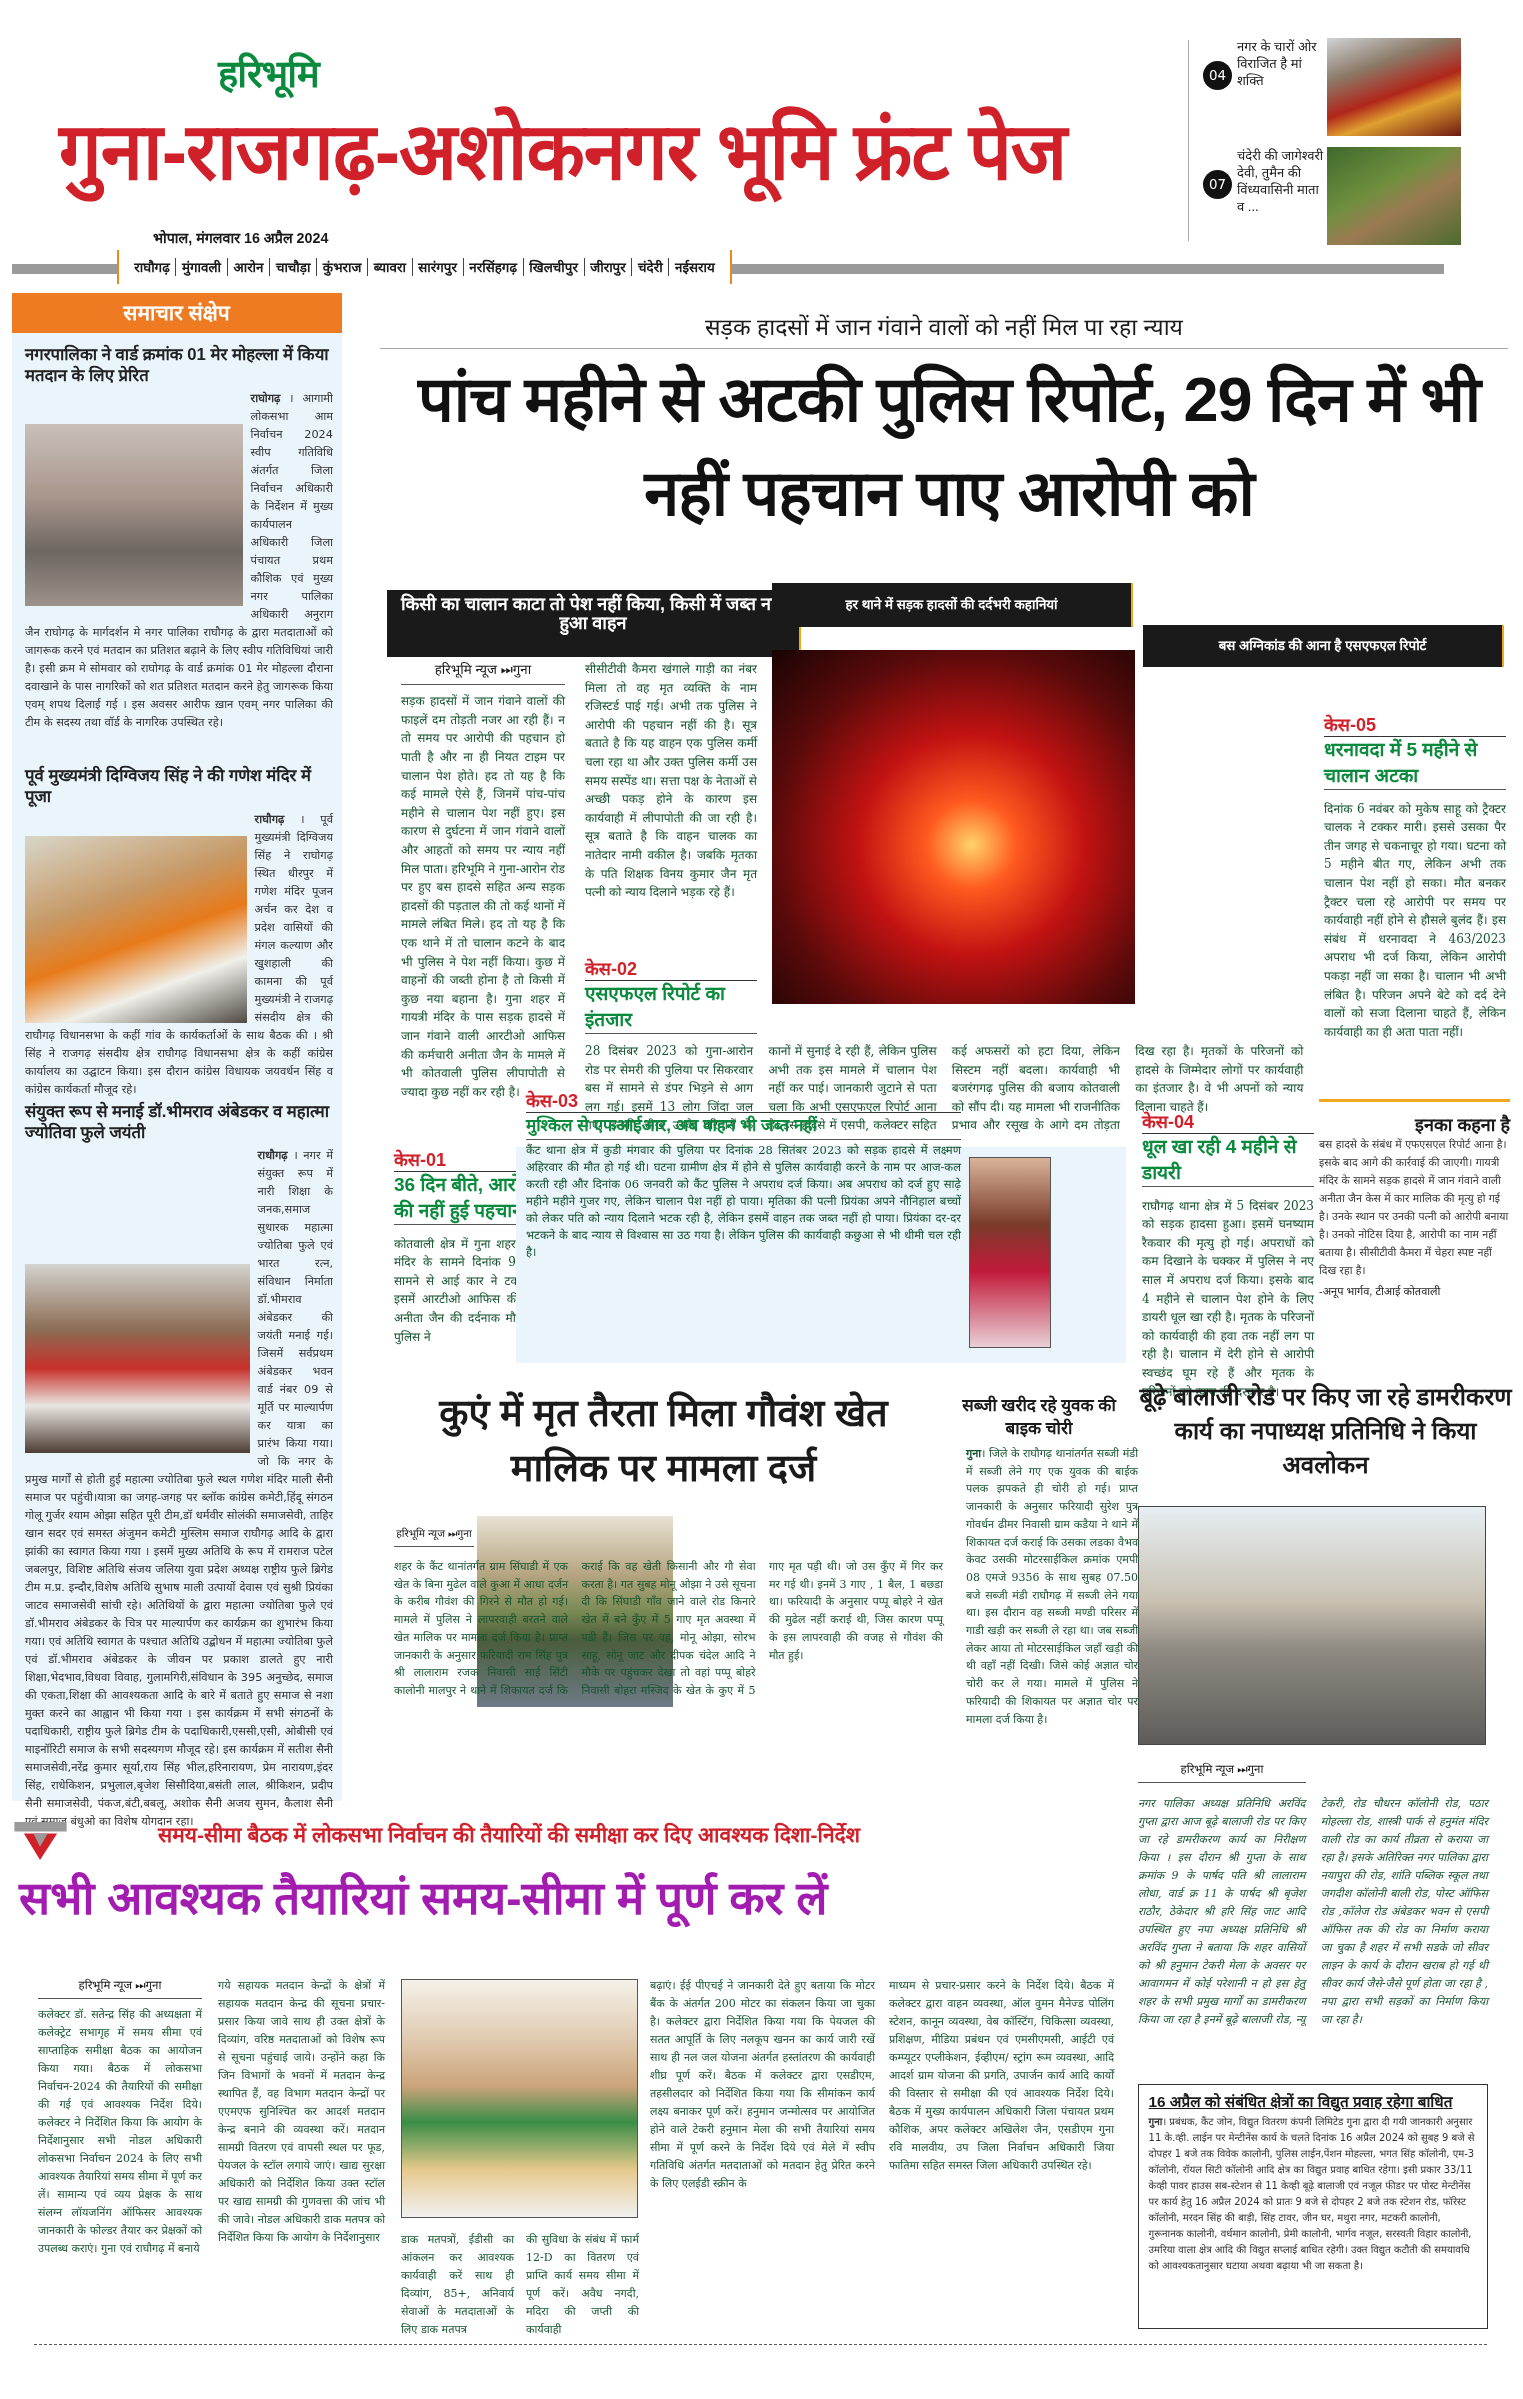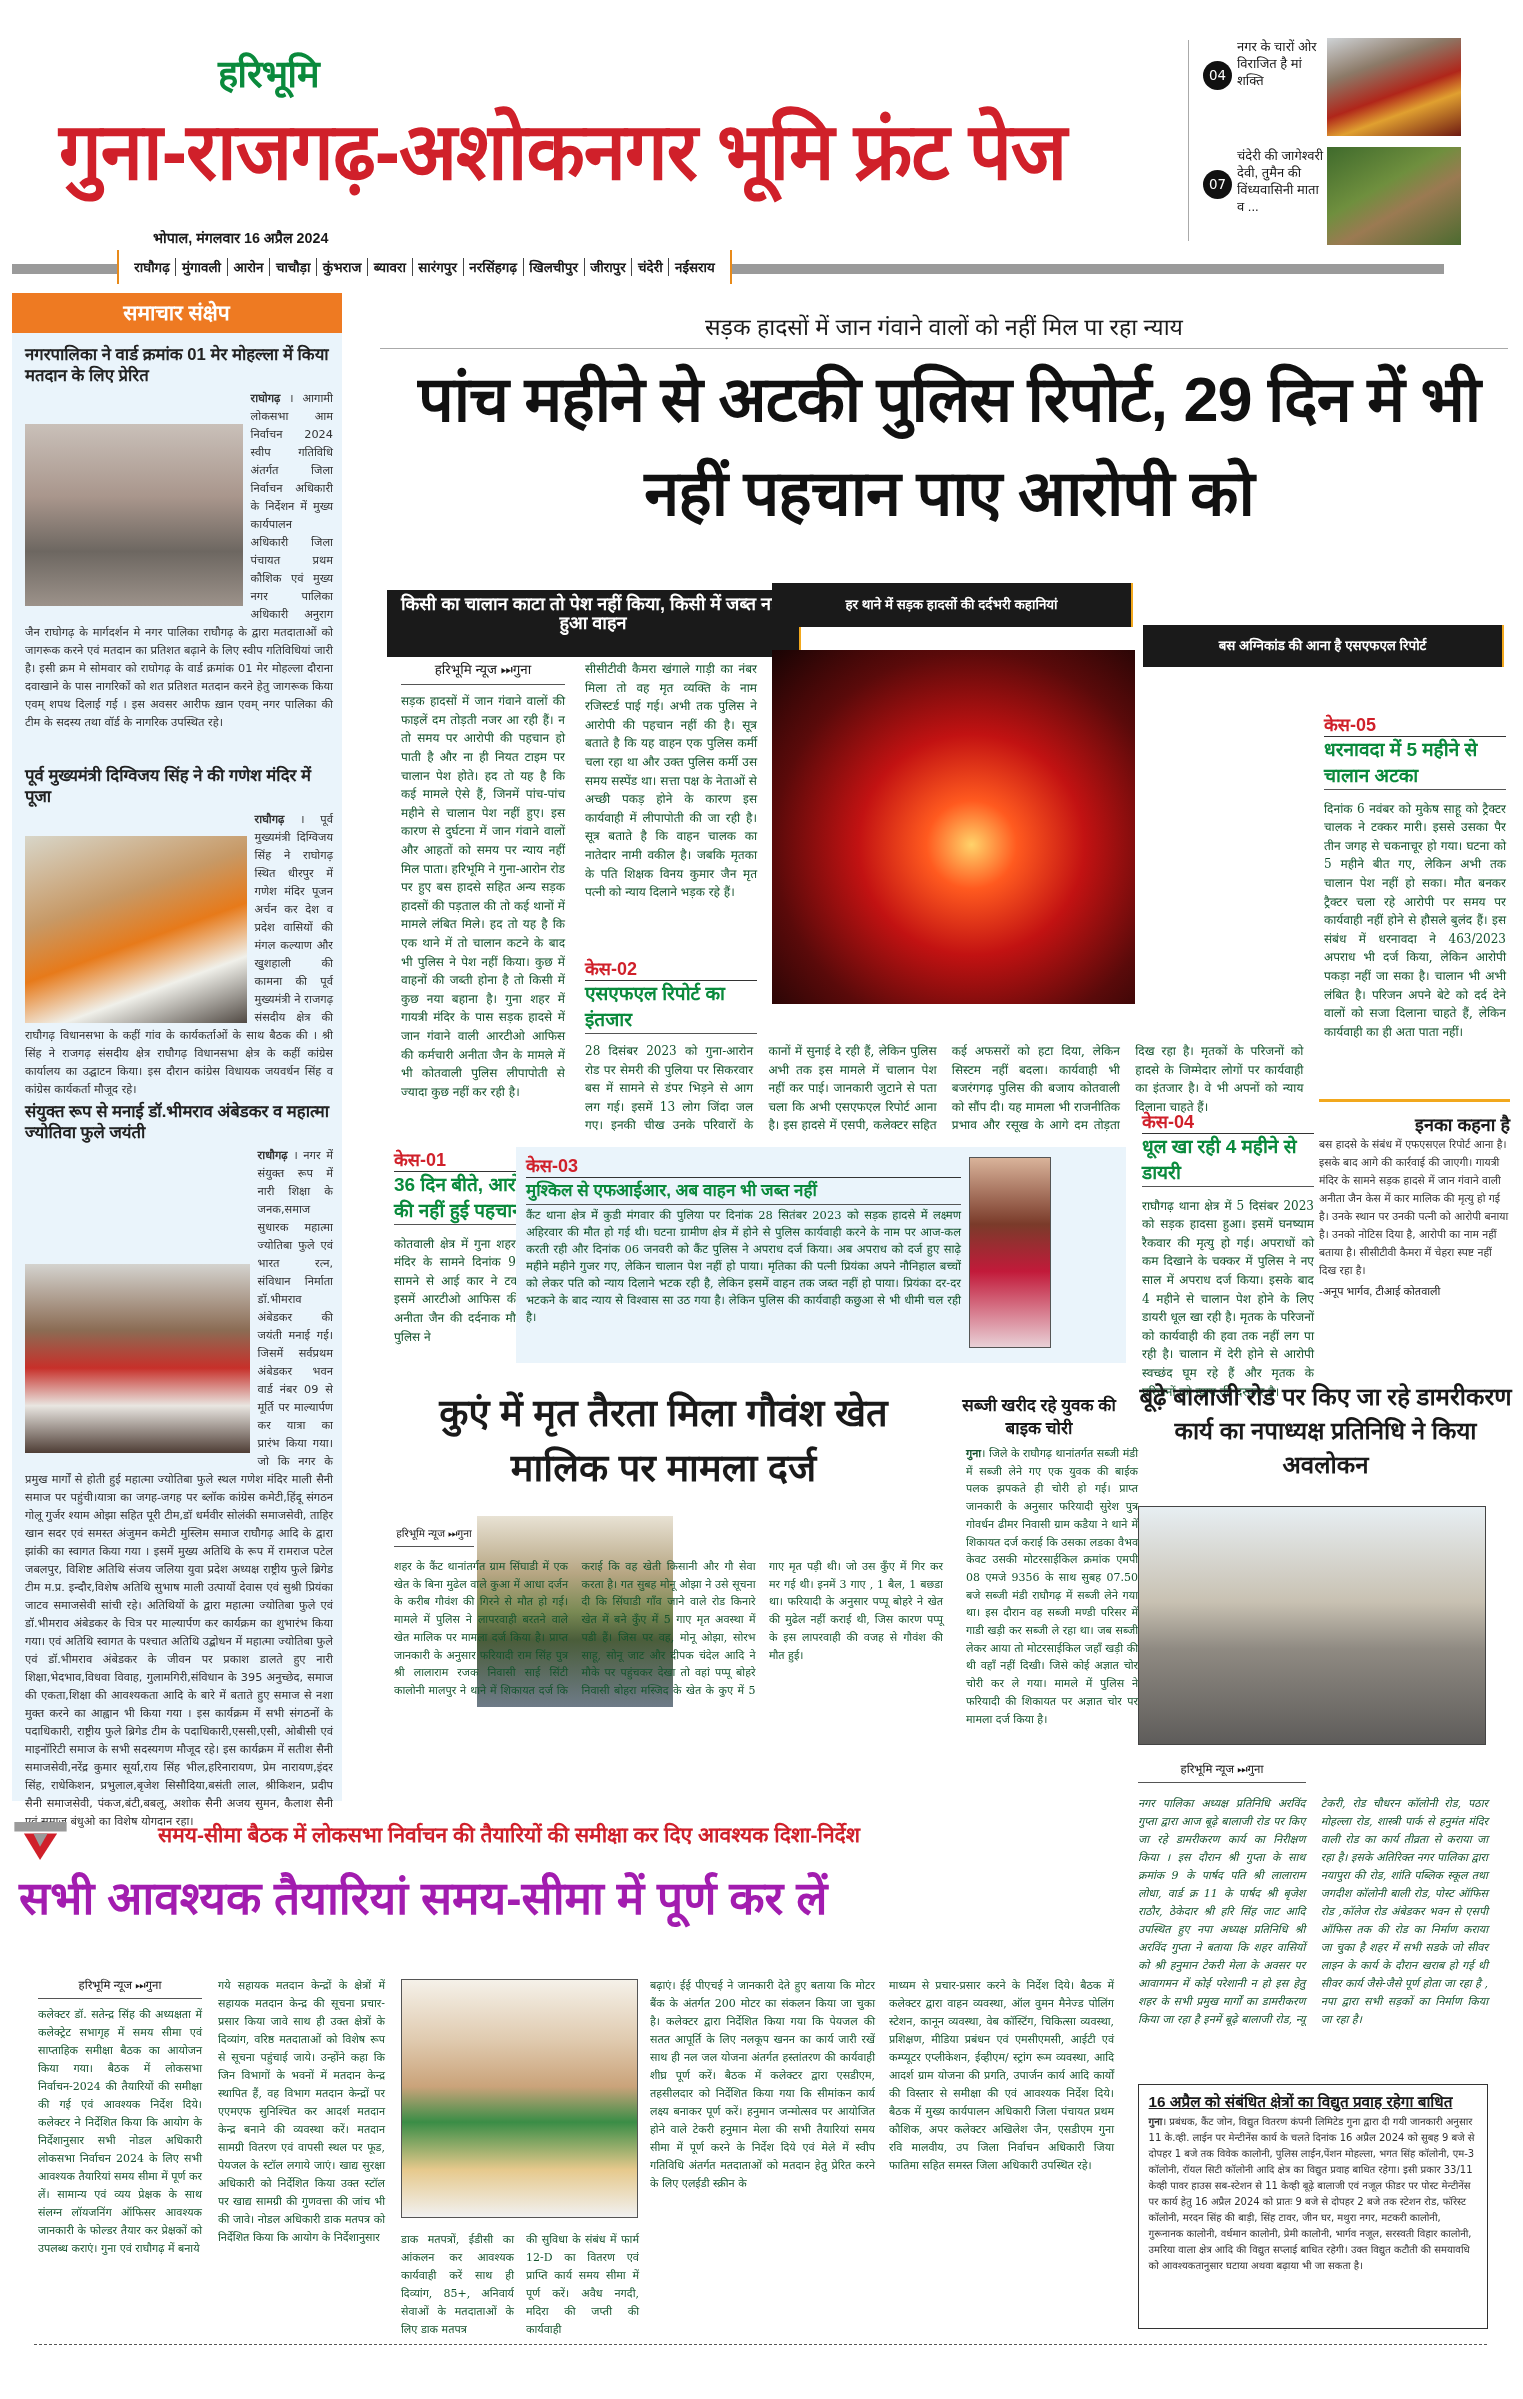--- a/index.html
+++ b/index.html
@@ -162,21 +162,21 @@
   <div class="case-label">केस-02</div>
   <div class="case-title">एसएफएल रिपोर्ट का इंतजार</div>
 </div>
 <div class="abs" style="left:585px; top:1042px; width:535px; height:96px; column-count:3; column-gap:15.3px;">
   <div class="body-text">28 दिसंबर 2023 को गुना-आरोन रोड पर सेमरी की पुलिया पर सिकरवार बस में सामने से डंपर भिड़ने से आग लग गई। इसमें 13 लोग जिंदा जल गए। इनकी चीख उनके परिवारों के कानों में सुनाई दे रही हैं, लेकिन पुलिस अभी तक इस मामले में चालान पेश नहीं कर पाई। जानकारी जुटाने से पता चला कि अभी एसएफएल रिपोर्ट आना है। इस हादसे में एसपी, कलेक्टर सहित कई अफसरों को हटा दिया, लेकिन सिस्टम नहीं बदला। कार्यवाही भी बजरंगगढ़ पुलिस की बजाय कोतवाली को सौंप दी। यह मामला भी राजनीतिक प्रभाव और रसूख के आगे दम तोड़ता दिख रहा है। मृतकों के परिजनों को हादसे के जिम्मेदार लोगों पर कार्यवाही का इंतजार है। वे भी अपनों को न्याय दिलाना चाहते हैं।</div>
 </div>
 
 <div id="fire-photo" class="abs"></div>
 
 <div id="case-03-box" class="abs"></div>
-<div class="abs" style="left:526px; top:1153px; width:435px;">
+<div class="abs" style="left:526px; top:1088px; width:435px;">
   <div class="case-label">केस-03</div>
   <div class="case-title" style="font-size:17px;">मुश्किल से एफआईआर, अब वाहन भी जब्त नहीं</div>
   <div class="body-text" style="font-size:11.5px; line-height:17px; margin-top:1.9px;">कैंट थाना क्षेत्र में कुडी मंगवार की पुलिया पर दिनांक 28 सितंबर 2023 को सड़क हादसे में लक्ष्मण अहिरवार की मौत हो गई थी। घटना ग्रामीण क्षेत्र में होने से पुलिस कार्यवाही करने के नाम पर आज-कल करती रही और दिनांक 06 जनवरी को कैंट पुलिस ने अपराध दर्ज किया। अब अपराध को दर्ज हुए साढ़े महीने महीने गुजर गए, लेकिन चालान पेश नहीं हो पाया। मृतिका की पत्नी प्रियंका अपने नौनिहाल बच्चों को लेकर पति को न्याय दिलाने भटक रही है, लेकिन इसमें वाहन तक जब्त नहीं हो पाया। प्रियंका दर-दर भटकने के बाद न्याय से विश्वास सा उठ गया है। लेकिन पुलिस की कार्यवाही कछुआ से भी धीमी चल रही है।</div>
 </div>
 <div id="woman-photo" class="abs"></div>
 
 <div class="abs" style="left:1142px; top:1109px; width:172px;">
   <div class="case-label">केस-04</div>
   <div class="case-title">धूल खा रही 4 महीने से डायरी</div>
   <div class="body-text" style="margin-top:9.6px;">राघौगढ़ थाना क्षेत्र में 5 दिसंबर 2023 को सड़क हादसा हुआ। इसमें घनष्याम रैकवार की मृत्यु हो गई। अपराधों को कम दिखाने के चक्कर में पुलिस ने नए साल में अपराध दर्ज किया। इसके बाद 4 महीने से चालान पेश होने के लिए डायरी धूल खा रही है। मृतक के परिजनों को कार्यवाही की हवा तक नहीं लग पा रही है। चालान में देरी होने से आरोपी स्वच्छंद घूम रहे हैं और मृतक के परिजनों को न्याय की दरकार है।</div>

